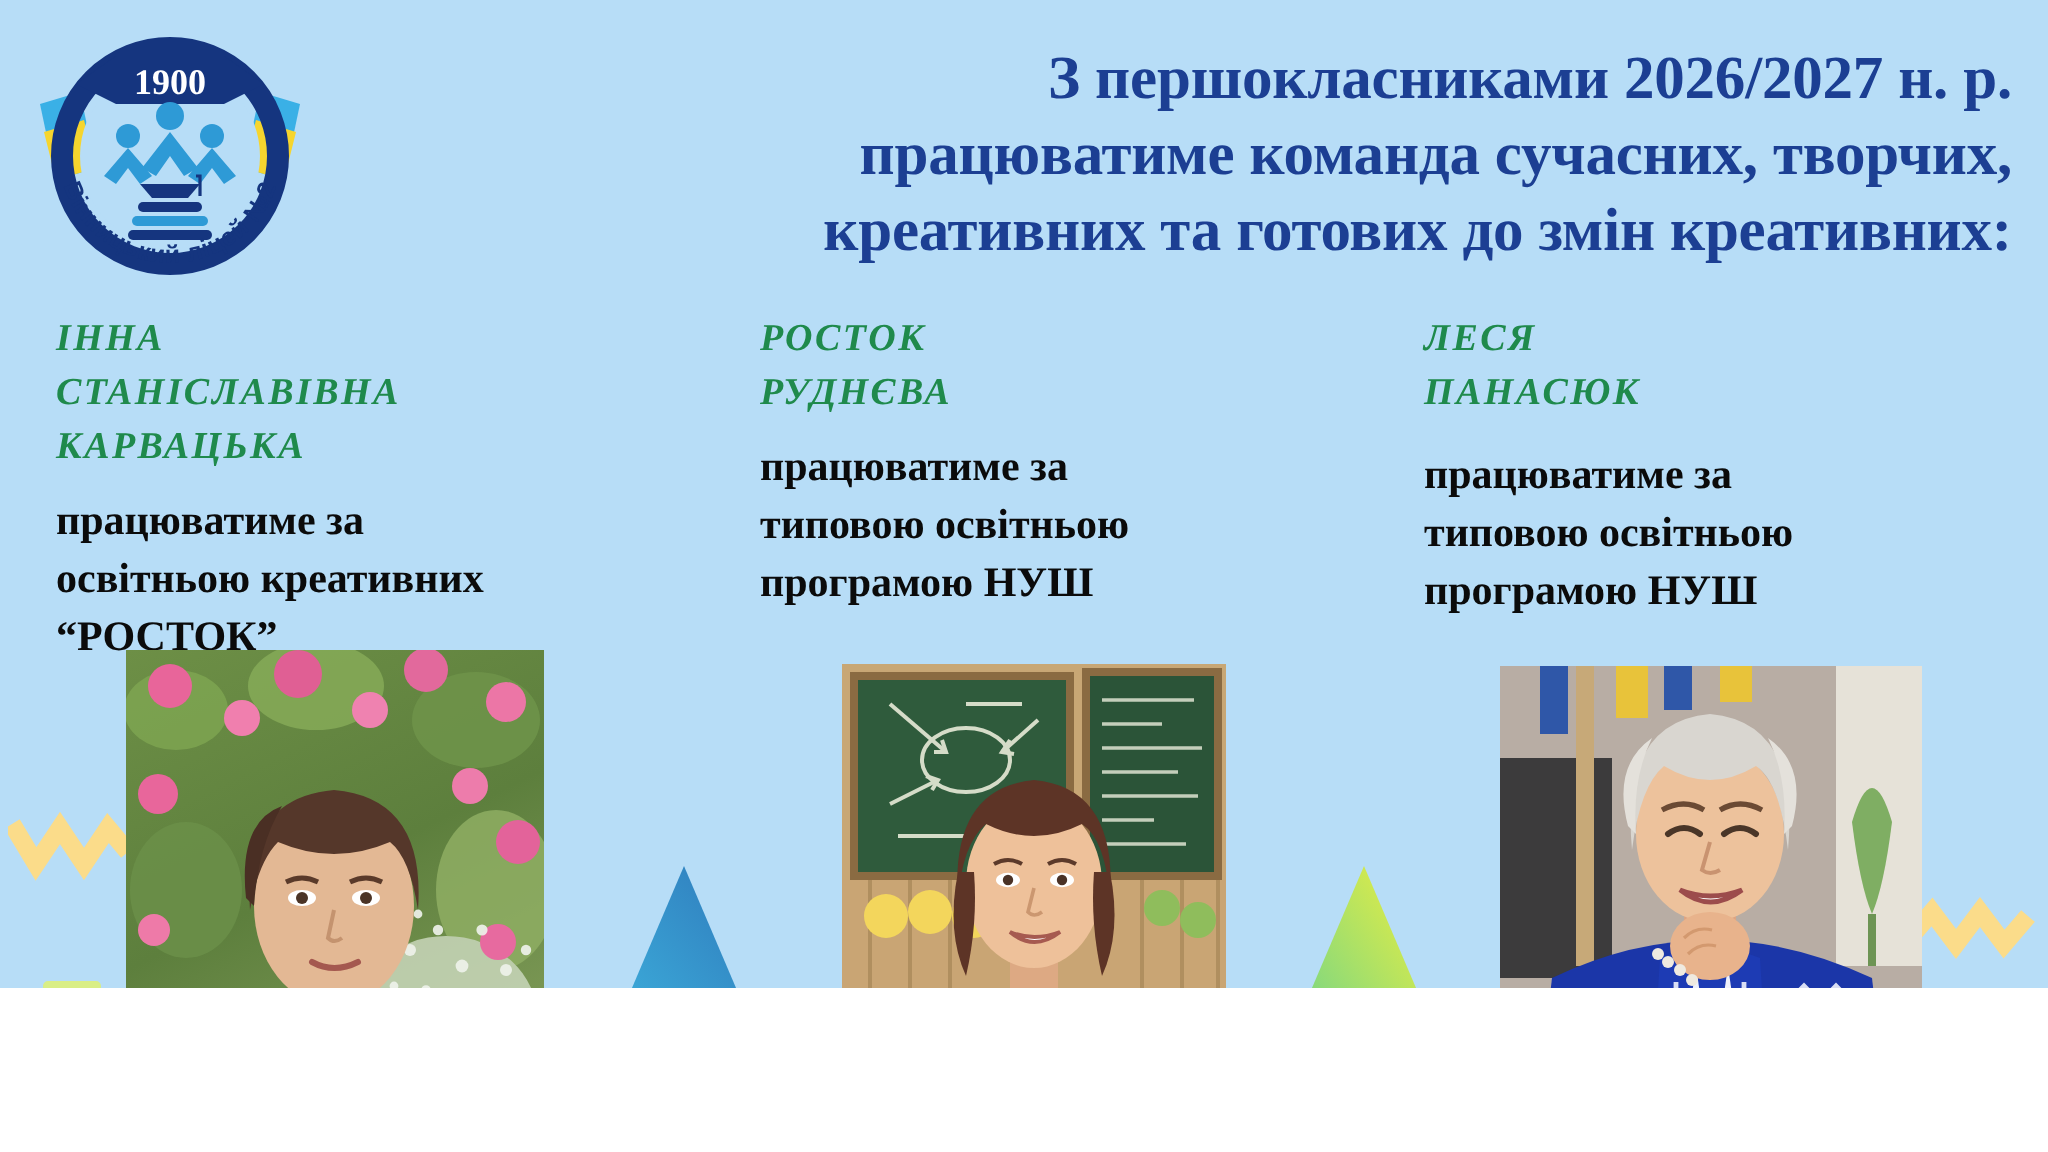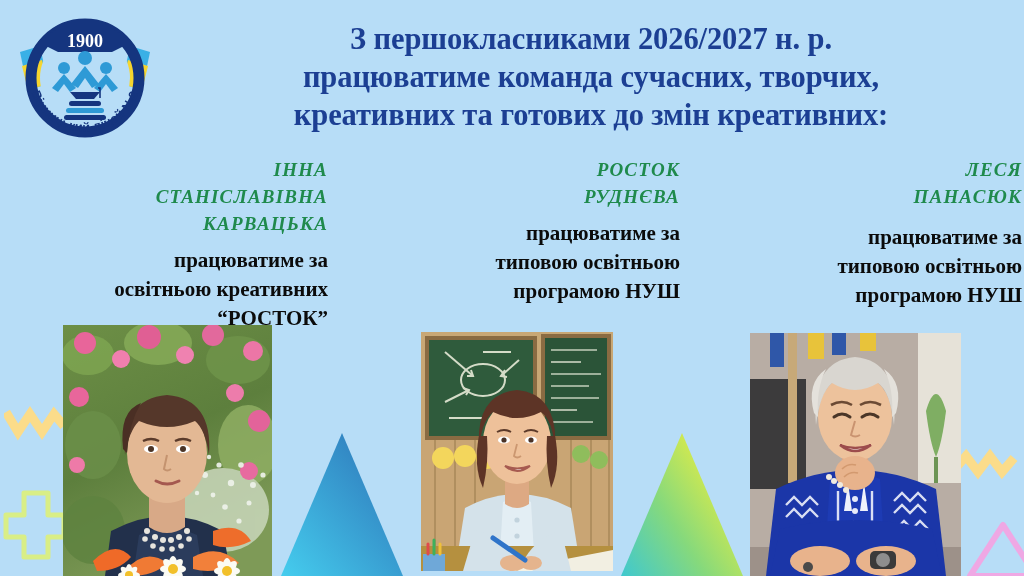--- a/index.html
+++ b/index.html
@@ -4,21 +4,21 @@
 <title>Slide</title>
 <style>
   html, body {
     margin: 0;
     padding: 0;
     background: #ffffff;
   }
   #slide {
     position: relative;
     width: 1024px;
-    height: 576px;
+    height: 494px;
     overflow: hidden;
     background: #b7ddf7;
     font-family: "Liberation Serif", "DejaVu Serif", serif;
   }
 
   
   .deco { position: absolute; pointer-events: none; }
 
   .zigzag-left  { left: 4px;  top: 404px; }
   .zigzag-right { left: 952px; top: 448px; }
@@ -48,26 +48,26 @@
     position: absolute;
     left: 176px; top: 20px;
     width: 830px;
     text-align: center;
     color: #1c3f93;
     font-weight: bold;
     font-size: 30.5px;
     line-height: 38px;
     letter-spacing: -0.1px;
   }
-  #title .tline { display: block; white-space: nowrap; }
+  #title .tline { display: block; white-space: nowrap; text-align: right; }
 
   
   .col {
     position: absolute;
-    text-align: right;
+    text-align: left;
   }
   .col-0 { left: 28px;  top: 156px; width: 300px; }
   .col-1 { left: 380px; top: 156px; width: 300px; }
   .col-2 { left: 712px; top: 156px; width: 310px; }
 
   .teacher-name {
     color: #1f8a4c;
     font-weight: bold;
     font-style: italic;
     font-size: 19px;

